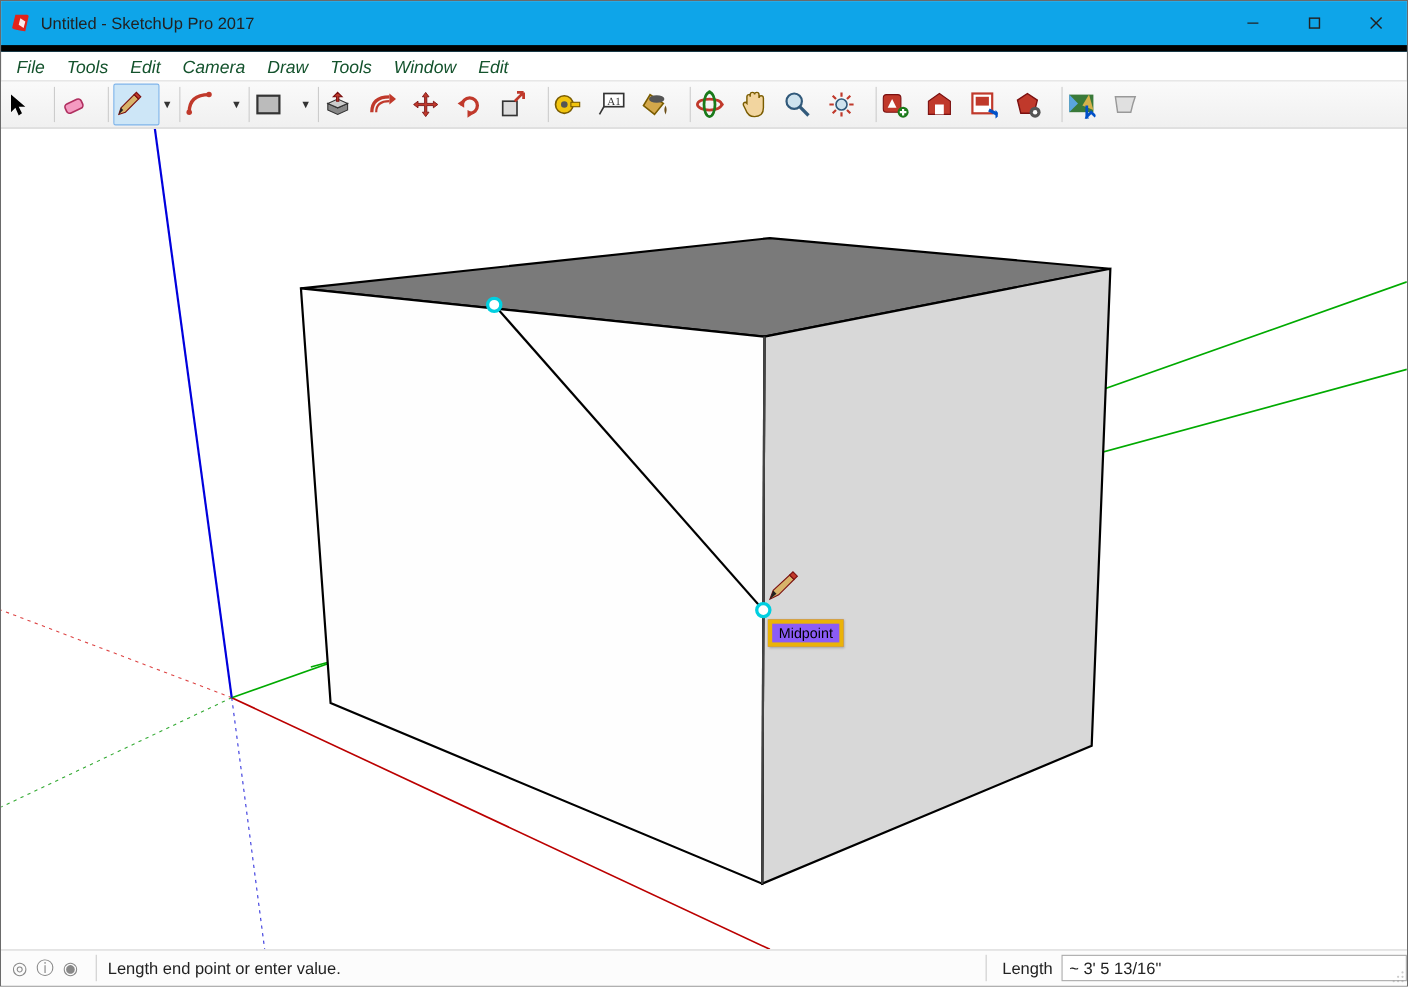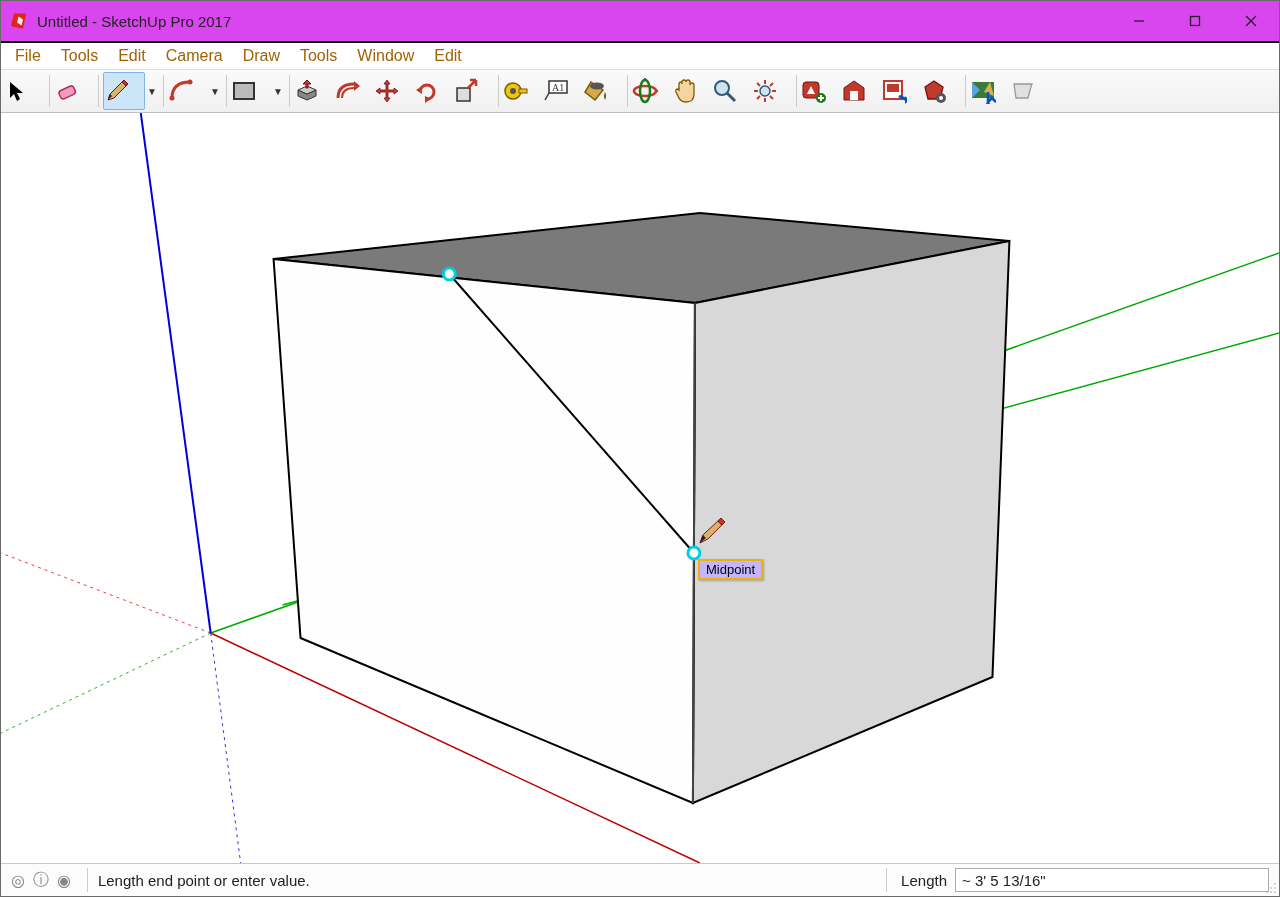--- a/index.html
+++ b/index.html
@@ -19,22 +19,22 @@
     display: flex;
     flex-direction: column;
     background: #fff;
     position: relative;
   }
   
   .titlebar {
     height: 40px;
     display: flex;
     align-items: center;
-    background: #d946ef;
-    border-bottom: 2px solid #000000;
+    background: #0ea5e9;
+    border-bottom: 6px solid #000000;
   }
   .titlebar .app-icon {
     width: 18px;
     height: 18px;
     margin: 0 8px 0 10px;
   }
   .titlebar .title {
     font-size: 15px;
     color: #222;
   }
@@ -49,24 +49,25 @@
     display: flex;
     align-items: center;
     justify-content: center;
     font-size: 15px;
     color: #333;
   }
   
   .menubar {
     height: 26px;
     display: flex;
-    align-items: center;
+    align-items: flex-end;
     padding: 0 4px;
     font-size: 16px;
-    color: #a16207;
+    color: #14532d;
+    font-style: italic;
   }
   .menubar .menu-item {
     padding: 2px 10px;
   }
   
   .toolbar {
     border-top: 1px solid #ddd;
     border-bottom: 1px solid #c0c0c0;
     background: linear-gradient(#fafafa,#f0f0f0);
     height: 42px;
@@ -101,22 +102,22 @@
     background: #fff;
     overflow: hidden;
   }
   .viewport svg { width:100%; height:100%; display:block; }
   .tooltip-midpoint {
     position: absolute;
     left: 697px;
     top: 576px;
     font-size: 13px;
     padding: 1px 6px;
-    background: #c4b5fd;
-    border: 2px solid #eab308;
+    background: #8b5cf6;
+    border: 4px solid #eab308;
     box-shadow: 1px 1px 2px rgba(0,0,0,.25);
   }
   
   .statusbar {
     height: 32px;
     border-top: 1px solid #c8c8c8;
     background: #fcfcfc;
     display: flex;
     align-items: center;
     font-size: 15px;
@@ -124,21 +125,20 @@
   }
   .status-icons {
     display:flex;align-items:center;gap:8px;padding:0 10px;
   }
   .status-icons span { font-size:16px; color:#888; }
   .status-sep { width:1px;height:24px;background:#ccc; margin:0 6px;}
   .status-text { padding-left:4px; }
   .status-right {
     margin-left:auto;
     display:flex;align-items:center;
-    padding-right:10px;
   }
   .status-right .lbl { padding:0 8px; }
   .measurement {
     width: 300px;
     height: 22px;
     border:1px solid #aaa;
     padding:0 6px;
     font-size:15px;
     background:#fff;
     color:#222;

